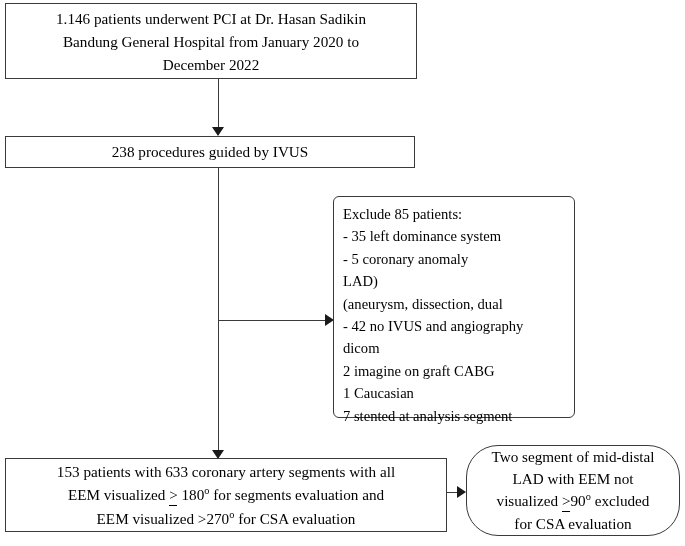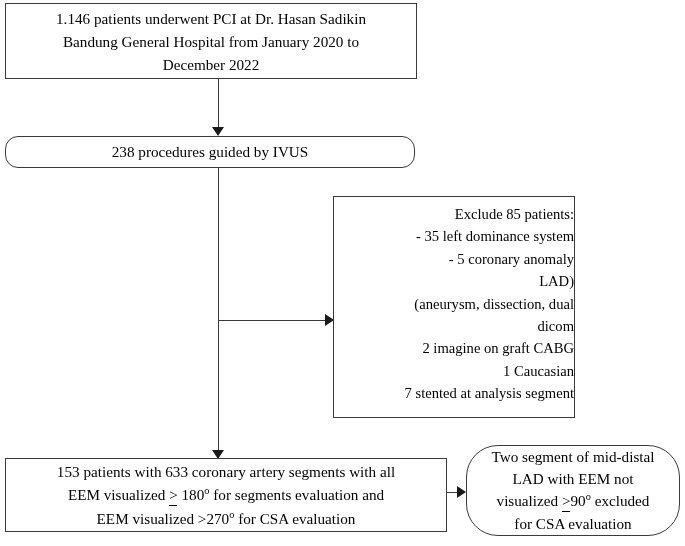--- a/index.html
+++ b/index.html
@@ -23,25 +23,25 @@
     background: #ffffff;
     display: flex;
     flex-direction: column;
     justify-content: center;
   }
   .box .line {
     display: block;
     white-space: pre;
   }
   .box.center { text-align: center; }
-  .box.left { text-align: right; }
+  .box.left { text-align: left; border-radius: 6px; }
 
   
   #box-cohort      { left: 5px;   top: 3px;   width: 412px; height: 76px;  font-size: 15.2px; line-height: 23px; padding: 0 6px; }
-  #box-ivus        { left: 5px;   top: 136px; width: 410px; height: 32px;  font-size: 15.2px; line-height: 22px; padding: 0 6px; border-radius: 13px; }
+  #box-ivus        { left: 5px;   top: 136px; width: 410px; height: 32px;  font-size: 15.2px; line-height: 22px; padding: 0 6px; }
   #box-exclude     { left: 333px; top: 196px; width: 242px; height: 222px; font-size: 14.6px; line-height: 22.4px; padding: 6px 0 0 9px; justify-content: flex-start; }
   #box-included    { left: 5px;   top: 458px; width: 442px; height: 74px;  font-size: 15.2px; line-height: 23px; padding: 0 13px; }
   #box-excluded-seg{ left: 466px; top: 445px; width: 214px; height: 91px;  font-size: 15.2px; line-height: 22px; padding: 0 6px; border-radius: 32px; }
 
   
   .vline {
     position: absolute;
     width: 0;
     border-left: 1.5px solid #3a3a3a;
   }
@@ -117,20 +117,21 @@
 
   <div class="hline" id="conn-exclude-line"></div>
   <div class="arrow-right" id="conn-exclude-head"></div>
 
   <div class="box left" id="box-exclude">
     <span class="line">Exclude 85 patients:</span>
     <span class="line">- 35 left dominance system</span>
     <span class="line">- 5 coronary anomaly</span>
     <span class="line">LAD)</span>
     <span class="line">(aneurysm, dissection, dual</span>
+    <span class="line">- 42 no IVUS and angiography</span>
     <span class="line">dicom</span>
     <span class="line">2 imagine on graft CABG</span>
     <span class="line">1 Caucasian</span>
     <span class="line">7 stented at analysis segment</span>
   </div>
 
   <div class="box center" id="box-included">
     <span class="line">153 patients with 633 coronary artery segments with all</span>
     <span class="line"><span>EEM visualized </span><span class="ge">&gt;</span><span> 180</span><span class="deg">o</span><span> for segments evaluation and</span></span>
     <span class="line"><span>EEM visualized &gt;270</span><span class="deg">o</span><span> for CSA evaluation</span></span>

